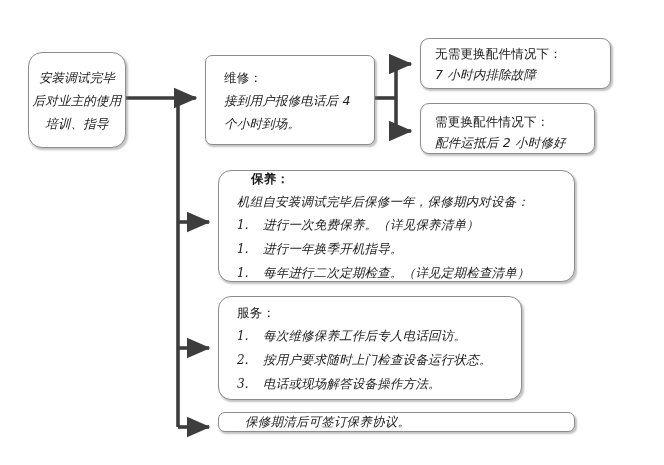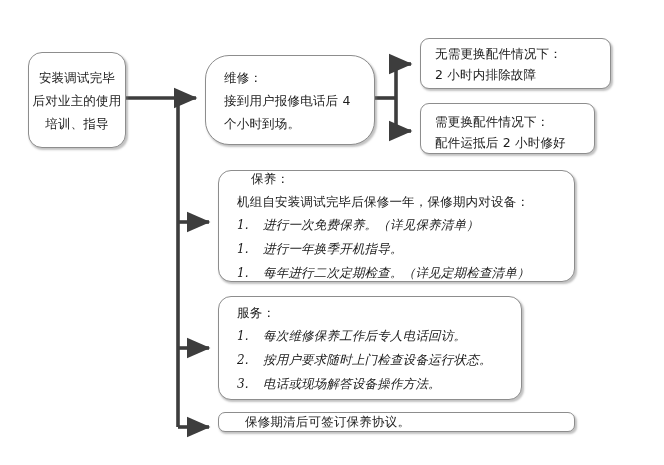--- a/index.html
+++ b/index.html
@@ -36,38 +36,39 @@
     font-size: 12.5px;
     line-height: 22px;
     letter-spacing: 0.2px;
     z-index: 2;
   }
   .node-inner {
     padding: 0;
   }
   .line {
     white-space: nowrap;
+    font-style: italic;
   }
 
   
   #node-training {
     left: 28px; top: 52px;
     width: 98px; height: 96px;
     border-radius: 14px;
     display: flex;
     align-items: center;
     justify-content: center;
     text-align: center;
   }
   #node-training .node-inner { padding: 0 6px; line-height: 23px; }
 
   #node-repair {
     left: 205px; top: 55px;
     width: 170px; height: 90px;
-    border-radius: 24px;
+    border-radius: 7px;
     display: flex;
     align-items: center;
   }
   #node-repair .node-inner { padding: 0 0 0 18px; line-height: 23px; }
 
   #node-no-parts {
     left: 420px; top: 38px;
     width: 191px; height: 51px;
     border-radius: 9px;
     display: flex;
@@ -108,21 +109,21 @@
     border-radius: 7px;
     display: flex;
     align-items: center;
   }
   #node-agreement .node-inner { padding: 0 0 0 26px; }
 
   
   .heading {
     display: block;
   }
-  .heading.indent { padding-left: 14px; }
+  .heading.indent { padding-left: 14px; font-weight: bold; }
   .item {
     display: block;
     white-space: nowrap;
     font-style: italic;
   }
   .num {
     display: inline-block;
     width: 26px;
     font-family: "DejaVu Serif", "Liberation Serif", serif;
     font-size: 12px;
@@ -169,21 +170,21 @@
     <div class="node-inner">
       <span class="heading">维修：</span>
       <span class="line">接到用户报修电话后 4</span><br>
       <span class="line">个小时到场。</span>
     </div>
   </div>
 
   <div class="node" id="node-no-parts">
     <div class="node-inner">
       <span class="heading">无需更换配件情况下：</span>
-      <span class="line">2 小时内排除故障</span>
+      <span class="line">7 小时内排除故障</span>
     </div>
   </div>
 
   <div class="node" id="node-need-parts">
     <div class="node-inner">
       <span class="heading">需更换配件情况下：</span>
       <span class="line">配件运抵后 2 小时修好</span>
     </div>
   </div>
 

